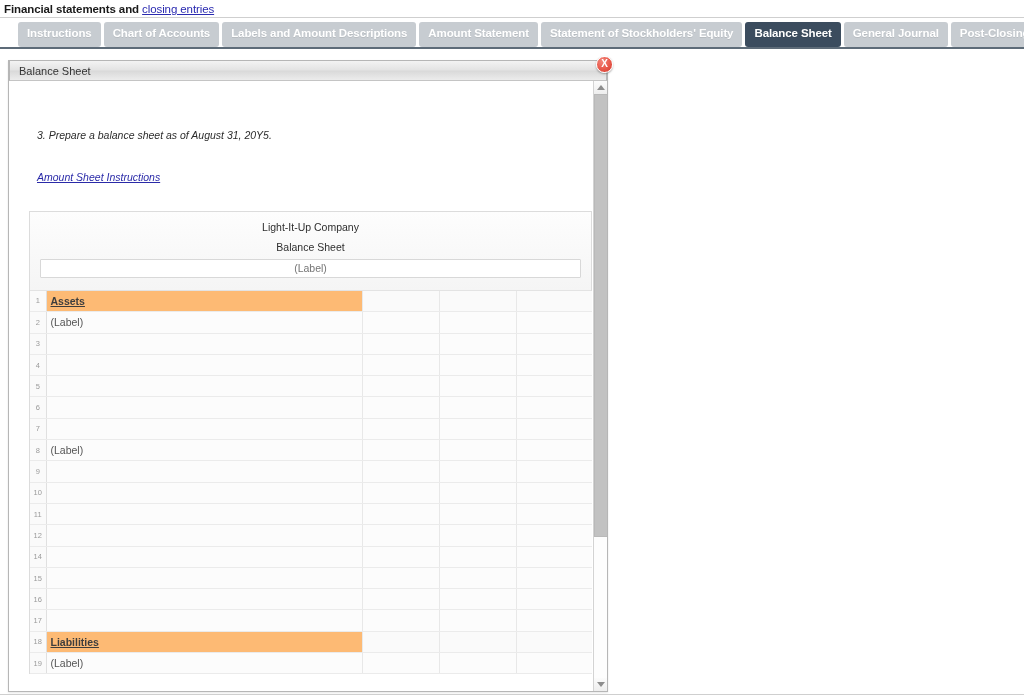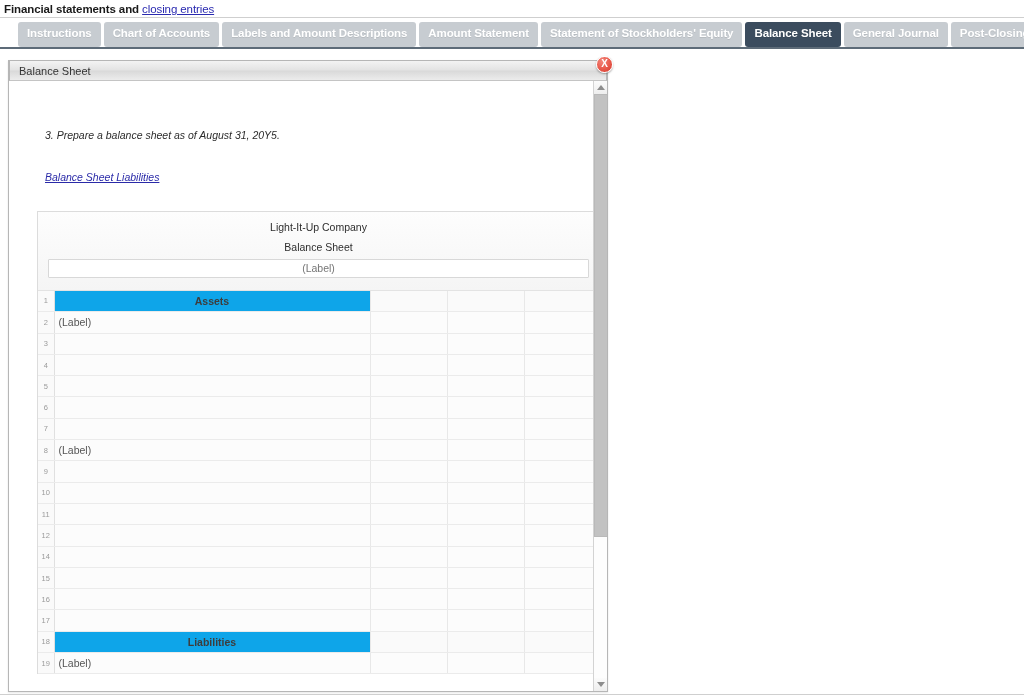--- a/index.html
+++ b/index.html
@@ -107,21 +107,21 @@
 
   
   .panel-body {
     position: relative;
     height: 610px;
     background: #ffffff;
     overflow: hidden;
   }
   .panel-content {
     position: absolute;
-    left: 16px; top: 0;
+    left: 8px; top: 0;
     width: 586px;
     height: 100%;
     overflow: hidden;
     padding: 0;
   }
 
   .prompt {
     font-size: 10.5px;
     font-style: italic;
     color: #2c2c2c;
@@ -189,24 +189,25 @@
     color: #9a9a9a;
     background: #fafafa;
     border-right: 1px solid #e0e0e0;
     padding: 0;
   }
   td.c-label { width: 316px; }
   td.c-a { width: 77px; }
   td.c-b { width: 77px; }
   td.c-c { width: 76px; }
   tr.section td.c-label {
-    text-align: center;
+    text-align: left;
     font-weight: bold;
     color: #3d3d3d;
-    background: #0ea5e9;
+    background: #fdba74;
+    text-decoration: underline;
   }
   tr.section td { background: #fafafa; }
   .ph { color: #b3b3b3; }
 
   
   .scrollbar {
     position: absolute;
     right: 0; top: 0;
     width: 14px;
     height: 100%;
@@ -277,21 +278,21 @@
     <span class="panel-title">Balance Sheet</span>
     <div class="close-btn">X</div>
   </div>
 
   <div class="panel-body">
 
     <div class="panel-content">
 
       <div class="prompt">3. Prepare a balance sheet as of August 31, 20Y5.</div>
 
-      <a class="instr-link" href="#">Balance Sheet Liabilities</a>
+      <a class="instr-link" href="#">Amount Sheet Instructions</a>
 
       <div class="sheet">
         <div class="sheet-head">
           <div class="sheet-company">Light-It-Up Company</div>
           <div class="sheet-name">Balance Sheet</div>
           <div class="label-input-row">
             <input class="label-input" type="text" placeholder="(Label)" style="">
           </div>
         </div>
         <table class="grid">

